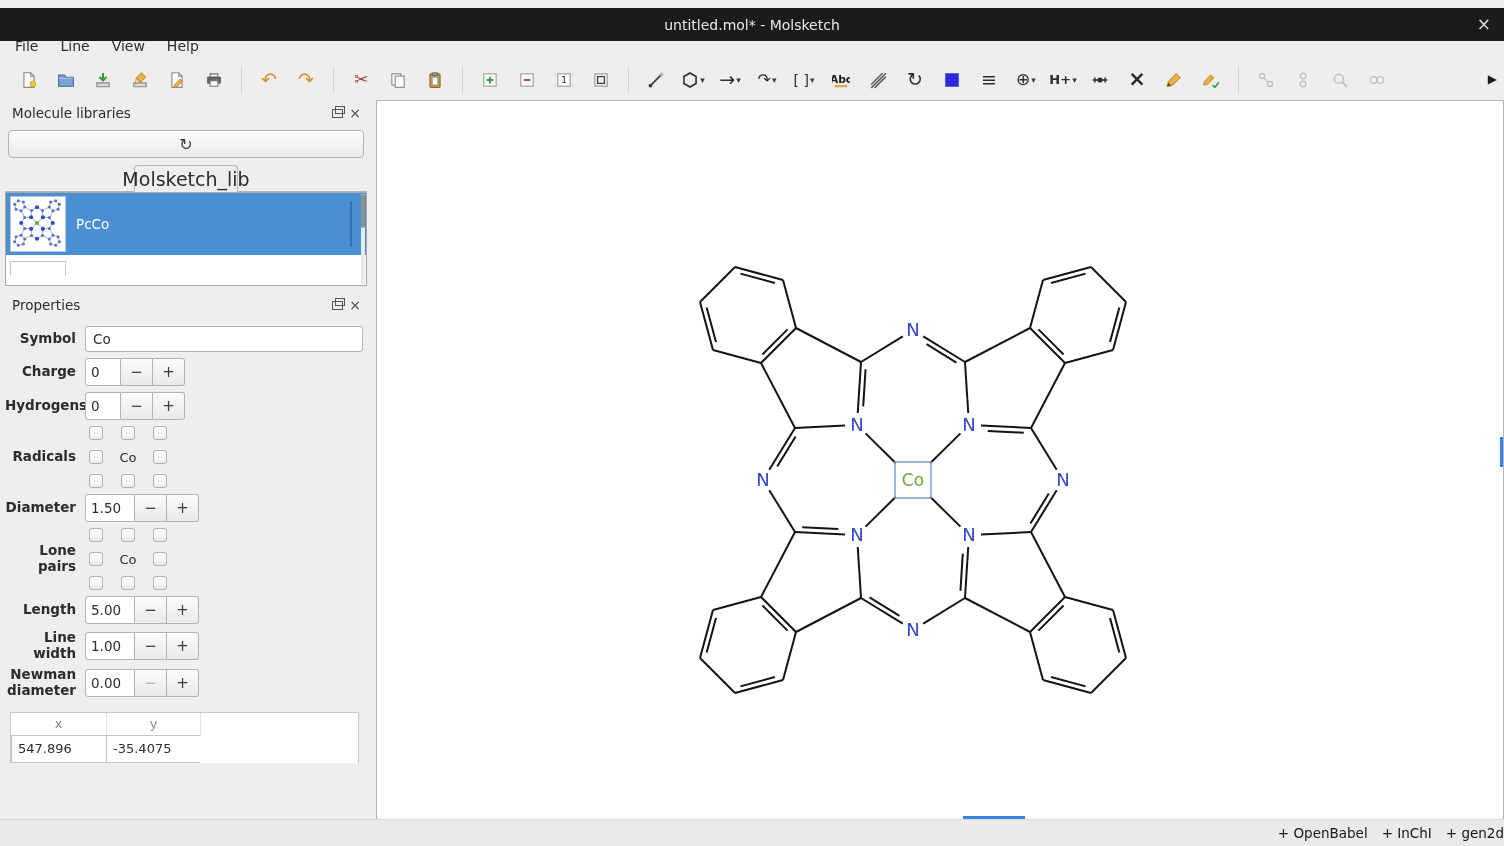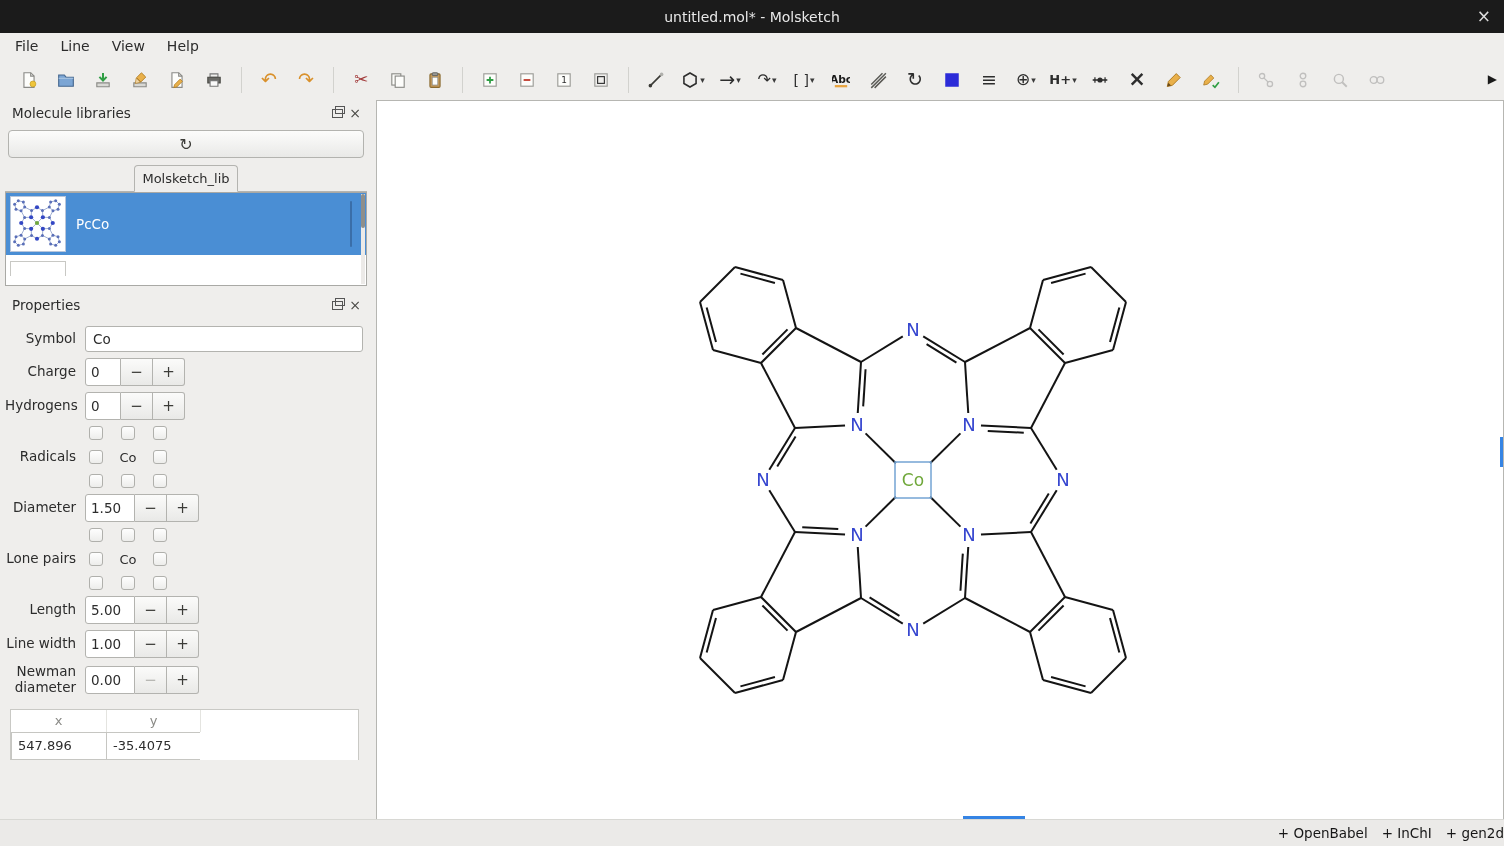--- a/index.html
+++ b/index.html
@@ -1,20 +1,20 @@
 <!DOCTYPE html>
 <html><head>
 <meta charset="utf-8">
 <style>
   html,body{margin:0;padding:0;overflow:hidden;}
   body{width:1504px;height:846px;position:relative;background:#efeeec;
        font-family:"DejaVu Sans","Liberation Sans",sans-serif;color:#2c2c2c;font-size:13.5px;}
 
   
-  .titlebar{position:absolute;left:0;top:0;right:0;height:33px;background:#1b1b1b;
+  .titlebar{position:absolute;left:0;top:8px;right:0;height:33px;background:#1b1b1b;
             display:flex;align-items:center;justify-content:center;}
   .tb-title{color:#e8e8e8;font-size:14px;}
   .win-close{position:absolute;right:13px;top:6px;color:#dcdcdc;font-size:17px;line-height:20px;cursor:default;}
 
   
   .menubar{position:absolute;left:0;top:33px;right:0;height:26px;display:flex;align-items:center;padding-left:4px;}
   .menu-item{padding:3px 11px;font-size:14px;}
 
   
   .toolbar{position:absolute;left:0;top:59px;right:24px;height:41px;display:flex;align-items:center;
@@ -36,35 +36,35 @@
   .ic-float{width:9px;height:7px;border:1px solid #555;position:relative;background:#efeeec;}
   .ic-float::before{content:"";position:absolute;left:2px;top:-4px;width:8px;height:6px;border:1px solid #555;}
 
   .refresh-btn{margin:6px 8px 6px 8px;height:26px;border:1px solid #b3b3af;border-radius:4px;
                background:linear-gradient(#fcfcfb,#e9e9e7);display:flex;align-items:center;justify-content:center;
                font-size:16px;color:#3c3c38;}
 
   .tabbar{position:relative;height:27px;margin:2px 5px 0 5px;border-bottom:1px solid #b4b4b0;}
   .tab{position:absolute;left:50%;transform:translateX(-50%);bottom:-1px;height:25px;width:102px;
        background:#efeeec;border:1px solid #b4b4b0;border-bottom:1px solid #efeeec;border-radius:4px 4px 0 0;
-       display:flex;align-items:center;justify-content:center;font-size:13px;}
+       display:flex;align-items:center;justify-content:center;font-size:19px;}
 
   .lib-list{margin:0 5px;border:1px solid #a9a9a5;background:#fff;height:92px;overflow:hidden;position:relative;}
   .lib-row.selected{height:62px;background:#4a8ed4;display:flex;align-items:center;color:#fff;}
   .lib-thumb{width:54px;height:54px;background:#fff;margin:4px 10px 4px 4px;border:1px solid #b9c6da;flex:none;}
   .lib-label{font-size:13.5px;color:#fff;}
   .lib-row.partial{height:28px;background:#fff;}
   .thumb-sliver{width:54px;height:14px;margin:6px 0 0 4px;background:#fff;border:1px solid #c8c8c4;border-bottom:none;}
   .lib-scroll{position:absolute;right:1px;top:1px;bottom:1px;width:4px;background:#eceae8;}
   .lib-scroll-thumb{position:absolute;right:0;top:0;width:4px;height:34px;background:#8f8f8b;border-radius:2px;}
   .lib-sel-scroll{position:absolute;right:14px;top:8px;width:2px;height:46px;background:#3a6ea8;border-radius:1px;}
 
   
   .prow{display:grid;grid-template-columns:80px 1fr;align-items:center;margin:6px 5px;}
-  .prow > label{text-align:right;padding-right:9px;font-size:13.5px;line-height:1.15;}
+  .prow > label{text-align:right;padding-right:9px;font-size:13.5px;line-height:1.15;font-weight:bold;}
   .sym-input{width:262px;height:24px;border:1px solid #b3b3af;border-radius:3px;padding:0 7px;font-size:13.5px;
              font-family:inherit;color:#2c2c2c;background:#fff;}
   .spin{display:flex;align-items:stretch;height:28px;}
   .spin-val{width:24px;height:26px;border:1px solid #b3b3af;border-radius:3px 0 0 3px;padding:0 5px;
             font-size:13.5px;font-family:inherit;color:#2c2c2c;background:#fff;}
   .spin-val.w50{width:38px;}
   .sbtn{width:31px;border:1px solid #b3b3af;border-left:none;background:linear-gradient(#fbfbfa,#e9e9e7);
         display:flex;align-items:center;justify-content:center;font-size:15px;color:#3c3c38;}
   .sbtn.last{border-radius:0 3px 3px 0;}
   .sbtn.disabled{color:#b5b5b1;}

